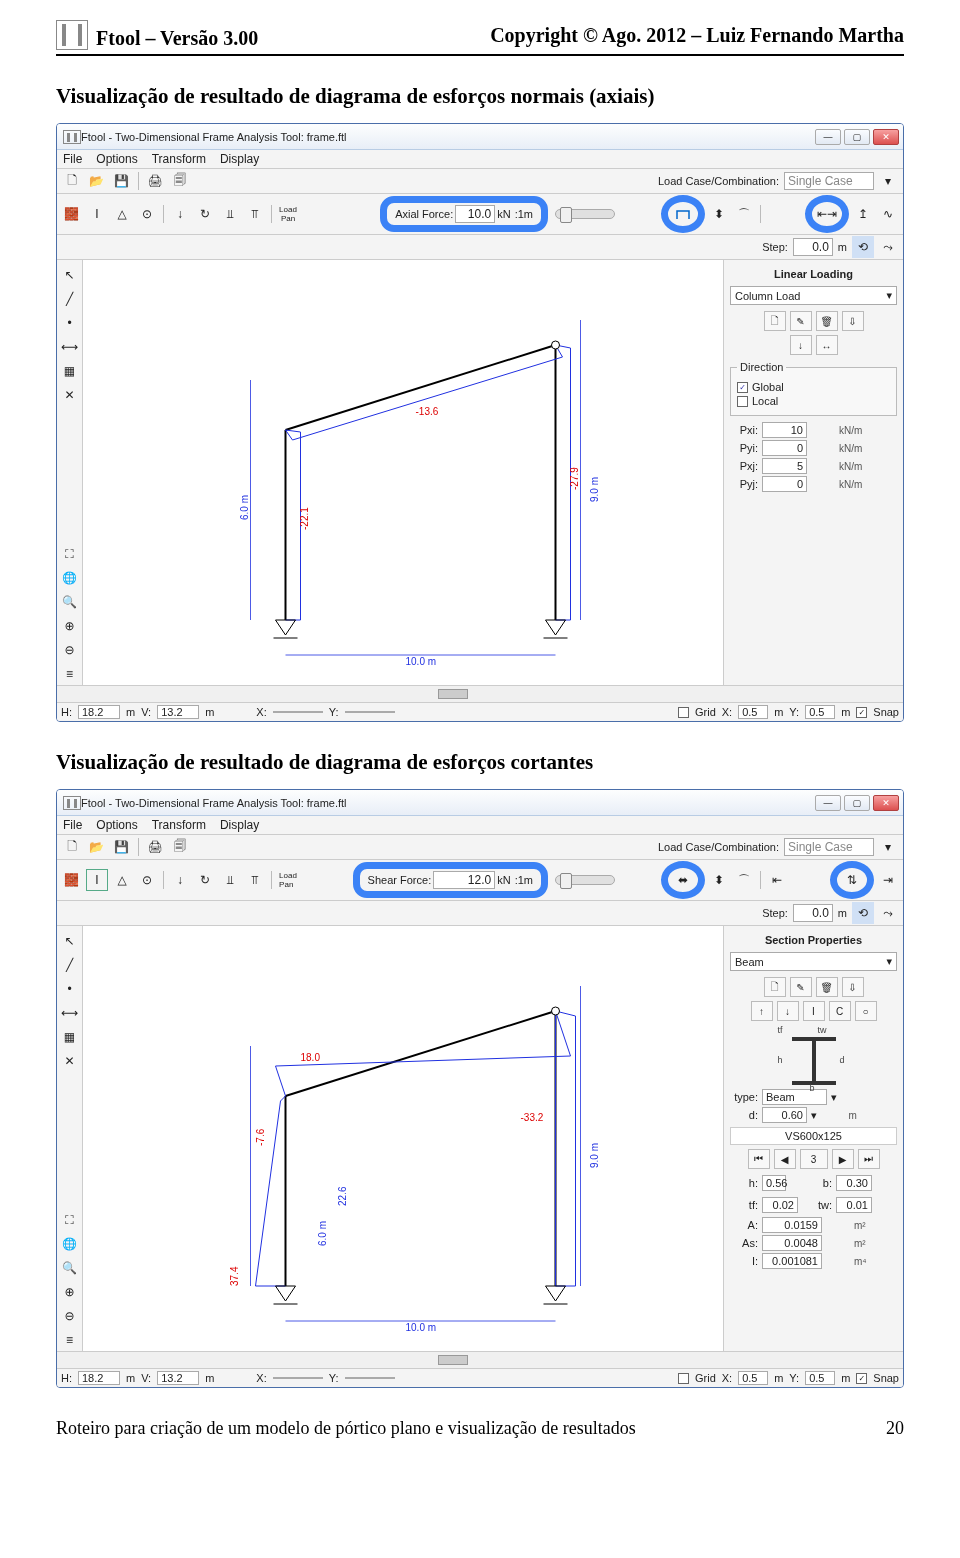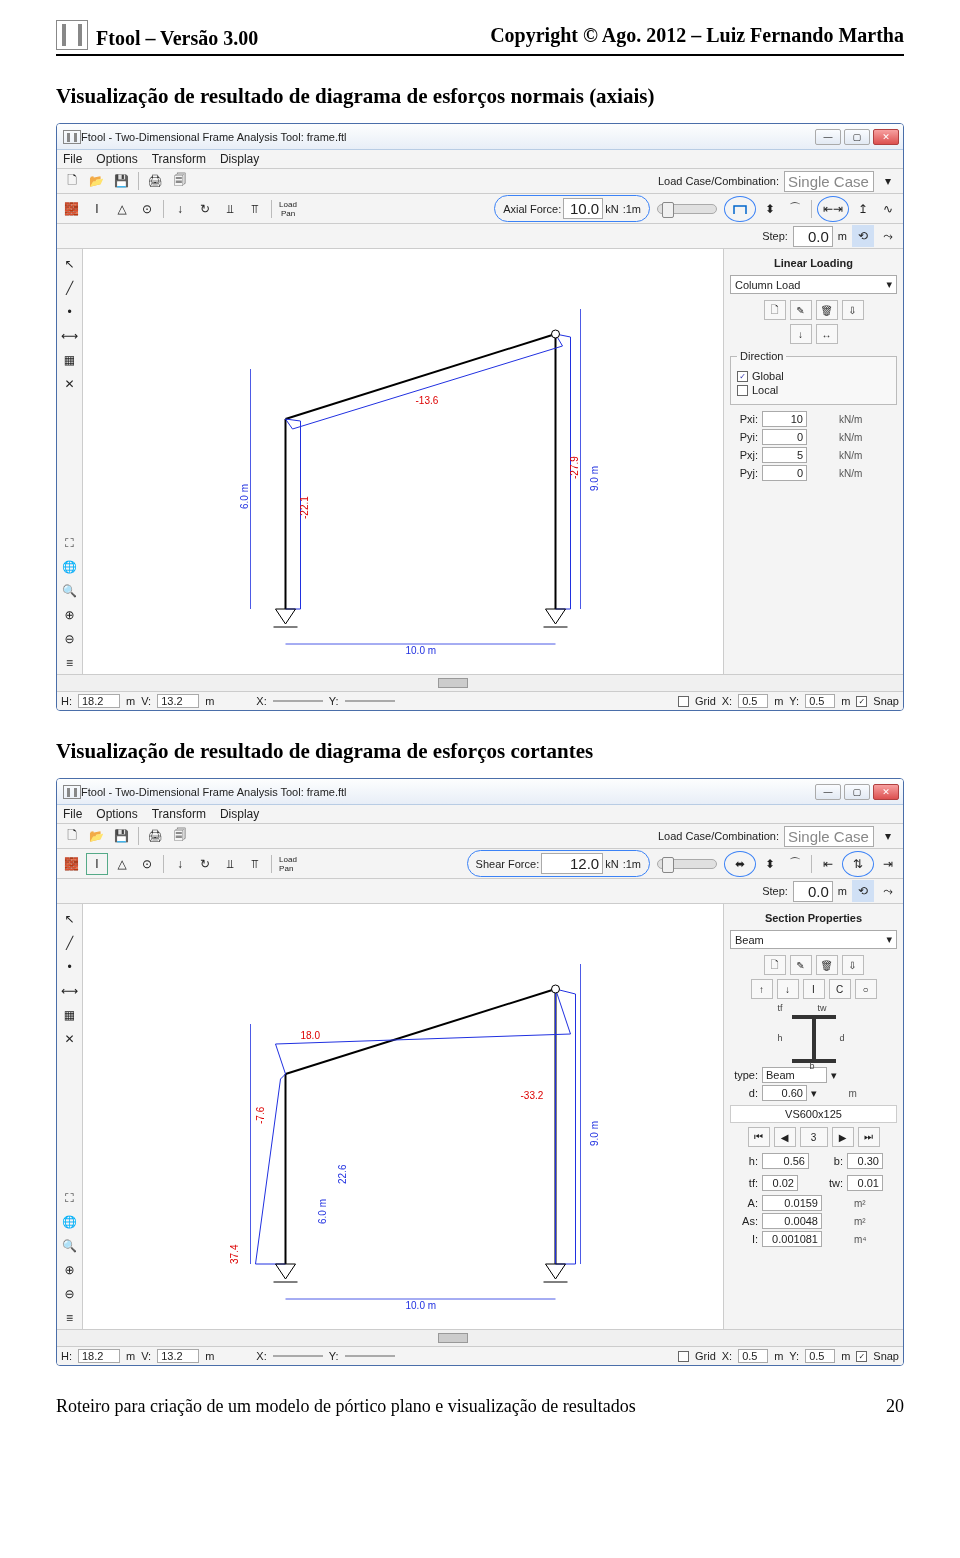--- a/index.html
+++ b/index.html
@@ -24,23 +24,23 @@
   .winbtn { width:26px; height:16px; border:1px solid #aaa; border-radius:2px; display:flex; align-items:center; justify-content:center; font-size:9px; background:linear-gradient(#fafcff,#e2e9f3);}
   .winbtn.close { background:linear-gradient(#f7a0a0,#dc5050); border-color:#b04040; color:#fff;}
   
   .menubar { background:#f4f4f4; border-bottom:1px solid #ccc; padding:2px 6px; display:flex; gap:14px; font-size:12px;}
   .menubar span { cursor:default;}
   
   .tbrow { background:#f4f4f4; border-bottom:1px solid #ccc; padding:1px 4px; display:flex; align-items:center; gap:3px; font-size:11px; min-height:24px;}
   .tbtn { width:22px; height:22px; border:1px solid transparent; display:flex; align-items:center; justify-content:center; font-size:12px;}
   .sep { width:1px; height:18px; background:#bbb; margin:0 2px;}
   .lbl { font-size:11px; margin:0 2px;}
-  .inp { border:1px solid #aaa; padding:1px 3px; font-size:15px; background:#fff;}
-  
-  .circred { border:1px solid #3b82f6; border-radius:50%; padding:1px 4px; display:inline-flex; align-items:center;}
+  .inp { border:1px solid #aaa; padding:1px 3px; font-size:12px; background:#fff;}
+  
+  .circred { border:7px solid #3b82f6; border-radius:50%; padding:1px 4px; display:inline-flex; align-items:center;margin-left:39px;}
   .circred.big { border-radius:14px; padding:2px 6px;}
   .slider { width:60px; height:10px; background:#e0e0e0; border:1px solid #aaa; border-radius:5px; position:relative; margin:0 4px;}
   .slider::after{content:"";position:absolute;width:10px;height:14px;background:#f0f0f0;border:1px solid #888;border-radius:2px;top:-3px;left:4px;}
   
   .main { display:flex; height:425px;}
   .ltools { width:26px; background:#f4f4f4; border-right:1px solid #ccc; display:flex; flex-direction:column; align-items:center; padding-top:4px; gap:2px; justify-content:flex-start;}
   .ltools .sp { flex:1;}
   .canvas { flex:1; background:#fff; position:relative; overflow:hidden;}
   .rpanel { width:180px; background:#f4f4f4; border-left:1px solid #ccc; padding:6px; font-size:11px; overflow:hidden;}
   .rpanel .ptitle { font-weight:bold; text-align:center; margin:2px 0 6px;}
@@ -467,21 +467,21 @@
         <div class="btnrow">
           <span class="sbtn">⏮</span>
           <span class="sbtn">◀</span>
           <span class="sbtn" style="width:28px;">3</span>
           <span class="sbtn">▶</span>
           <span class="sbtn">⏭</span>
         </div>
         <div style="display:grid;grid-template-columns:1fr 1fr;gap:2px 6px;">
           <div class="fld">
               <label>h:</label>
-              <span class="v" style="width:47px;">0.56</span>
+              <span class="v" style="width:24px;">0.56</span>
             </div>
           <div class="fld">
               <label>b:</label>
               <span class="v" style="width:36px;">0.30</span>
               <span class="u">m</span>
             </div>
           <div class="fld">
               <label>tf:</label>
               <span class="v" style="width:36px;">0.02</span>
             </div>

